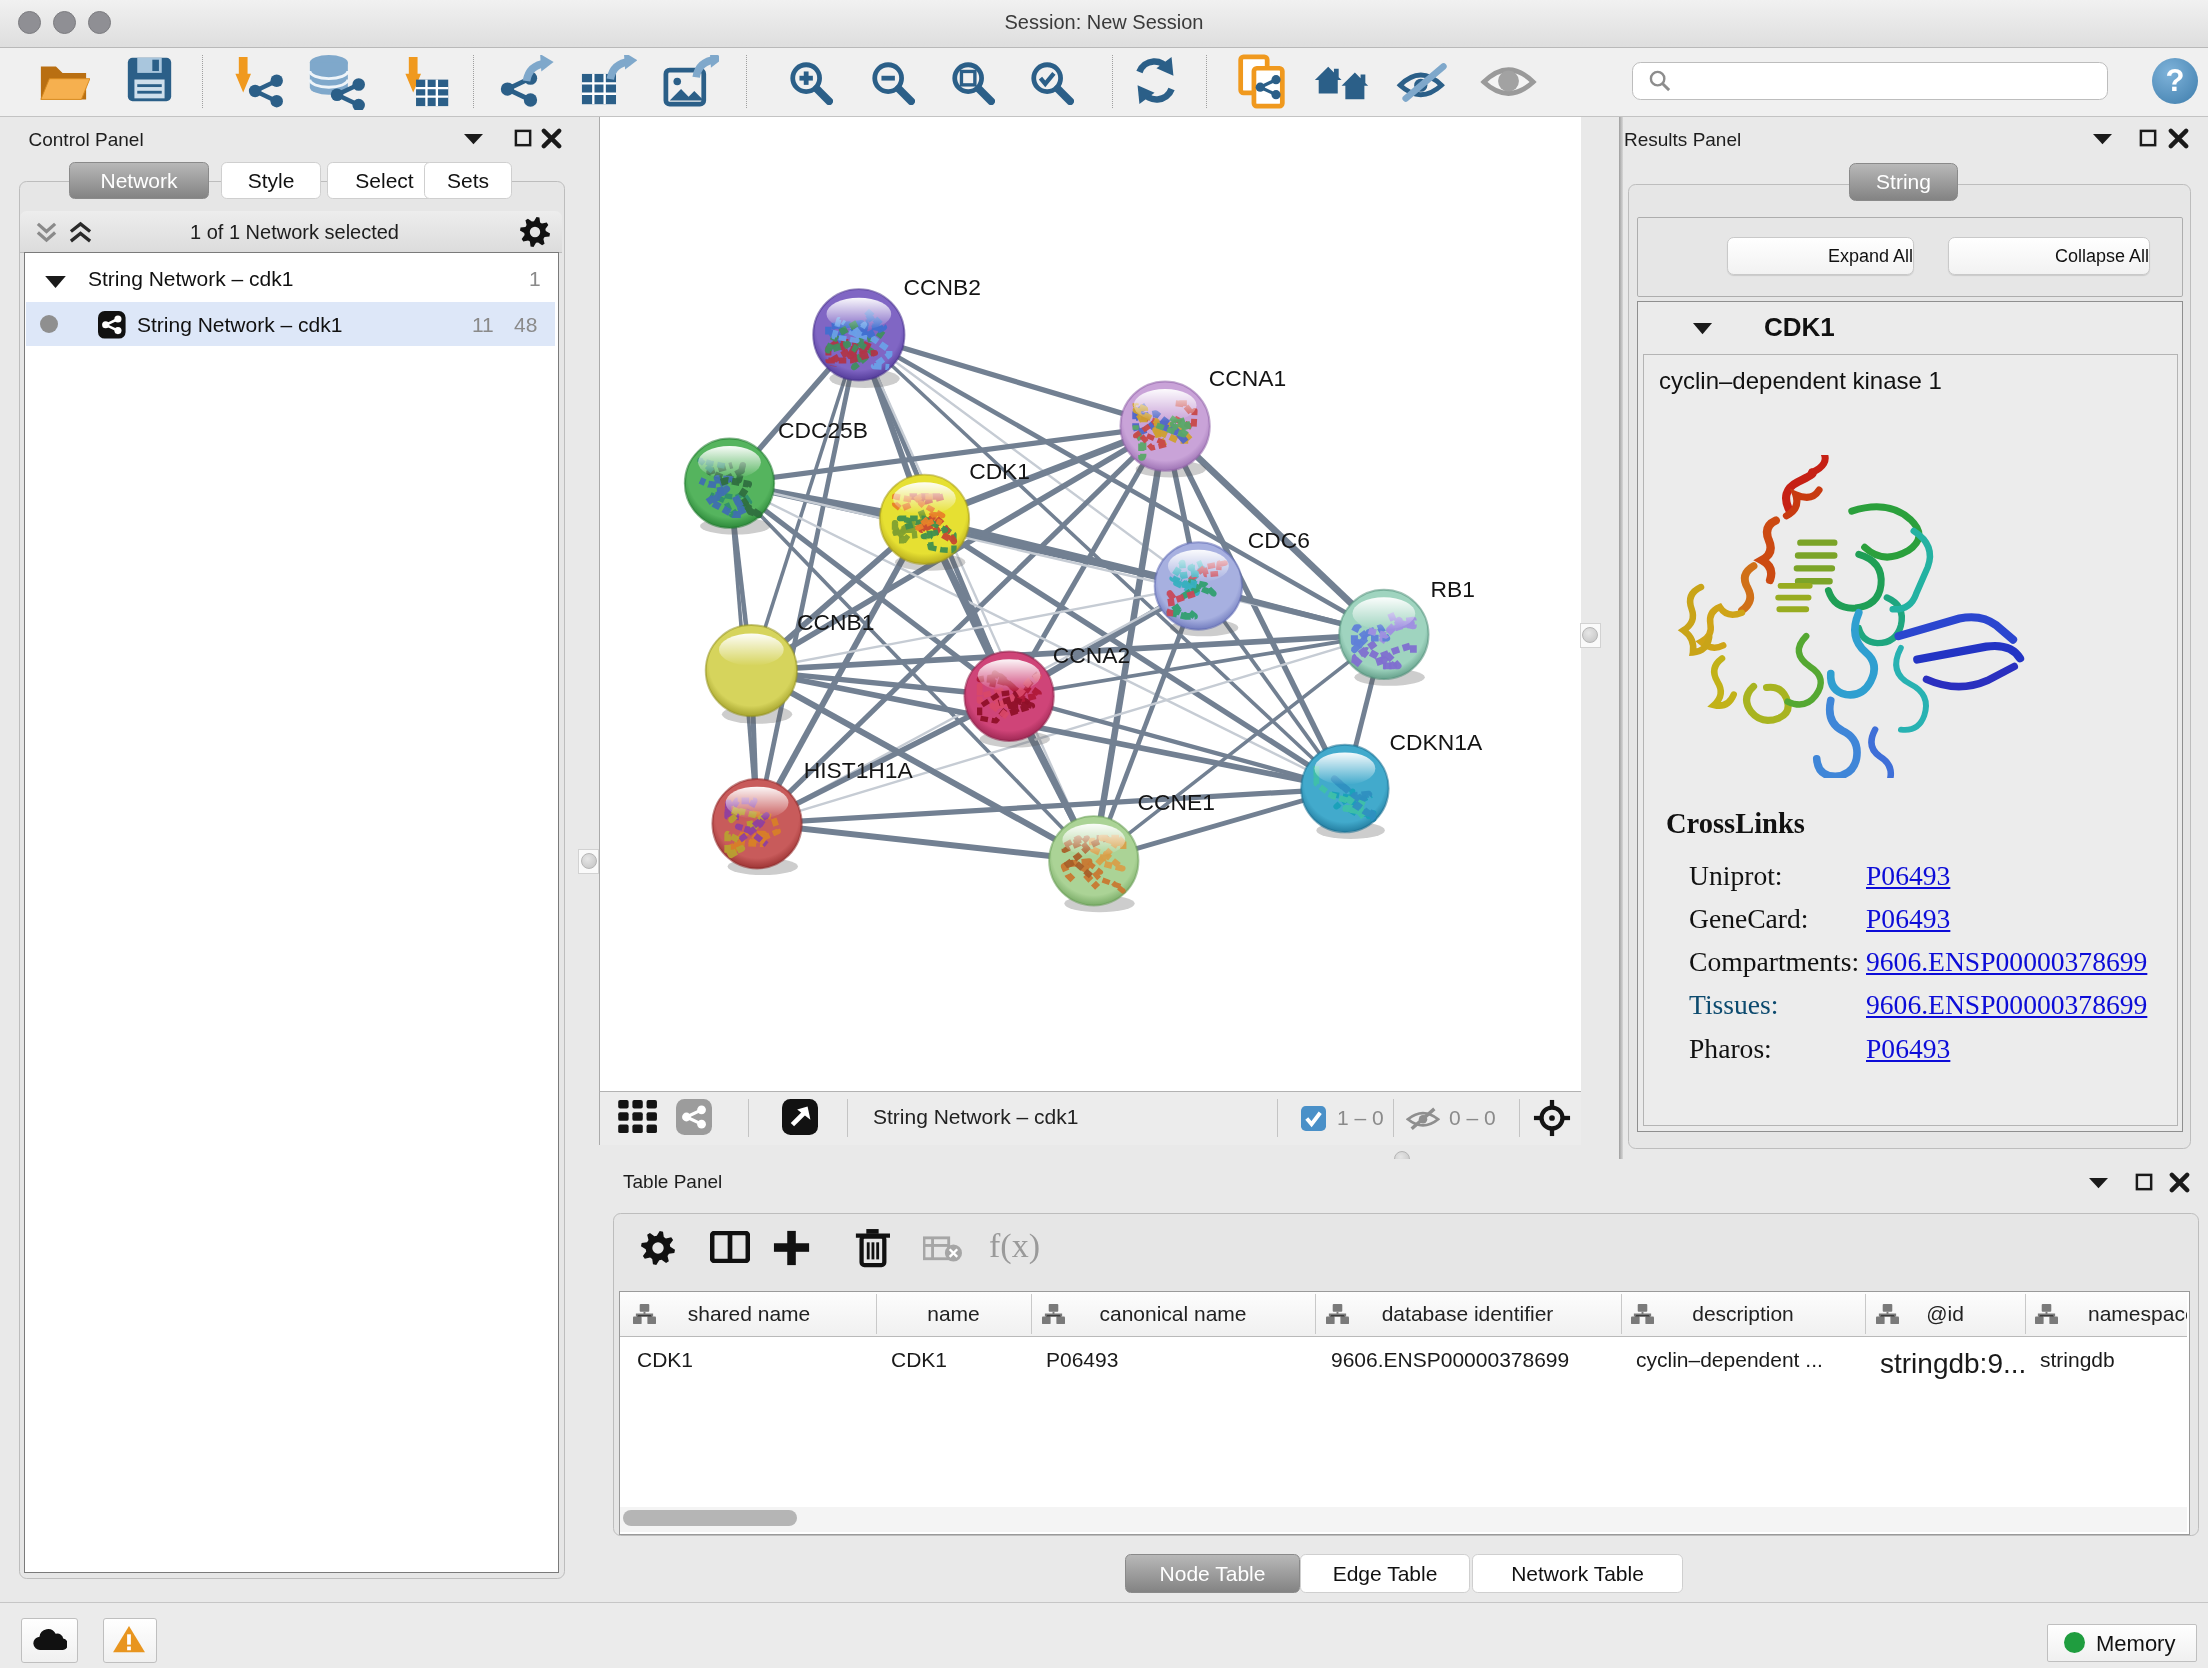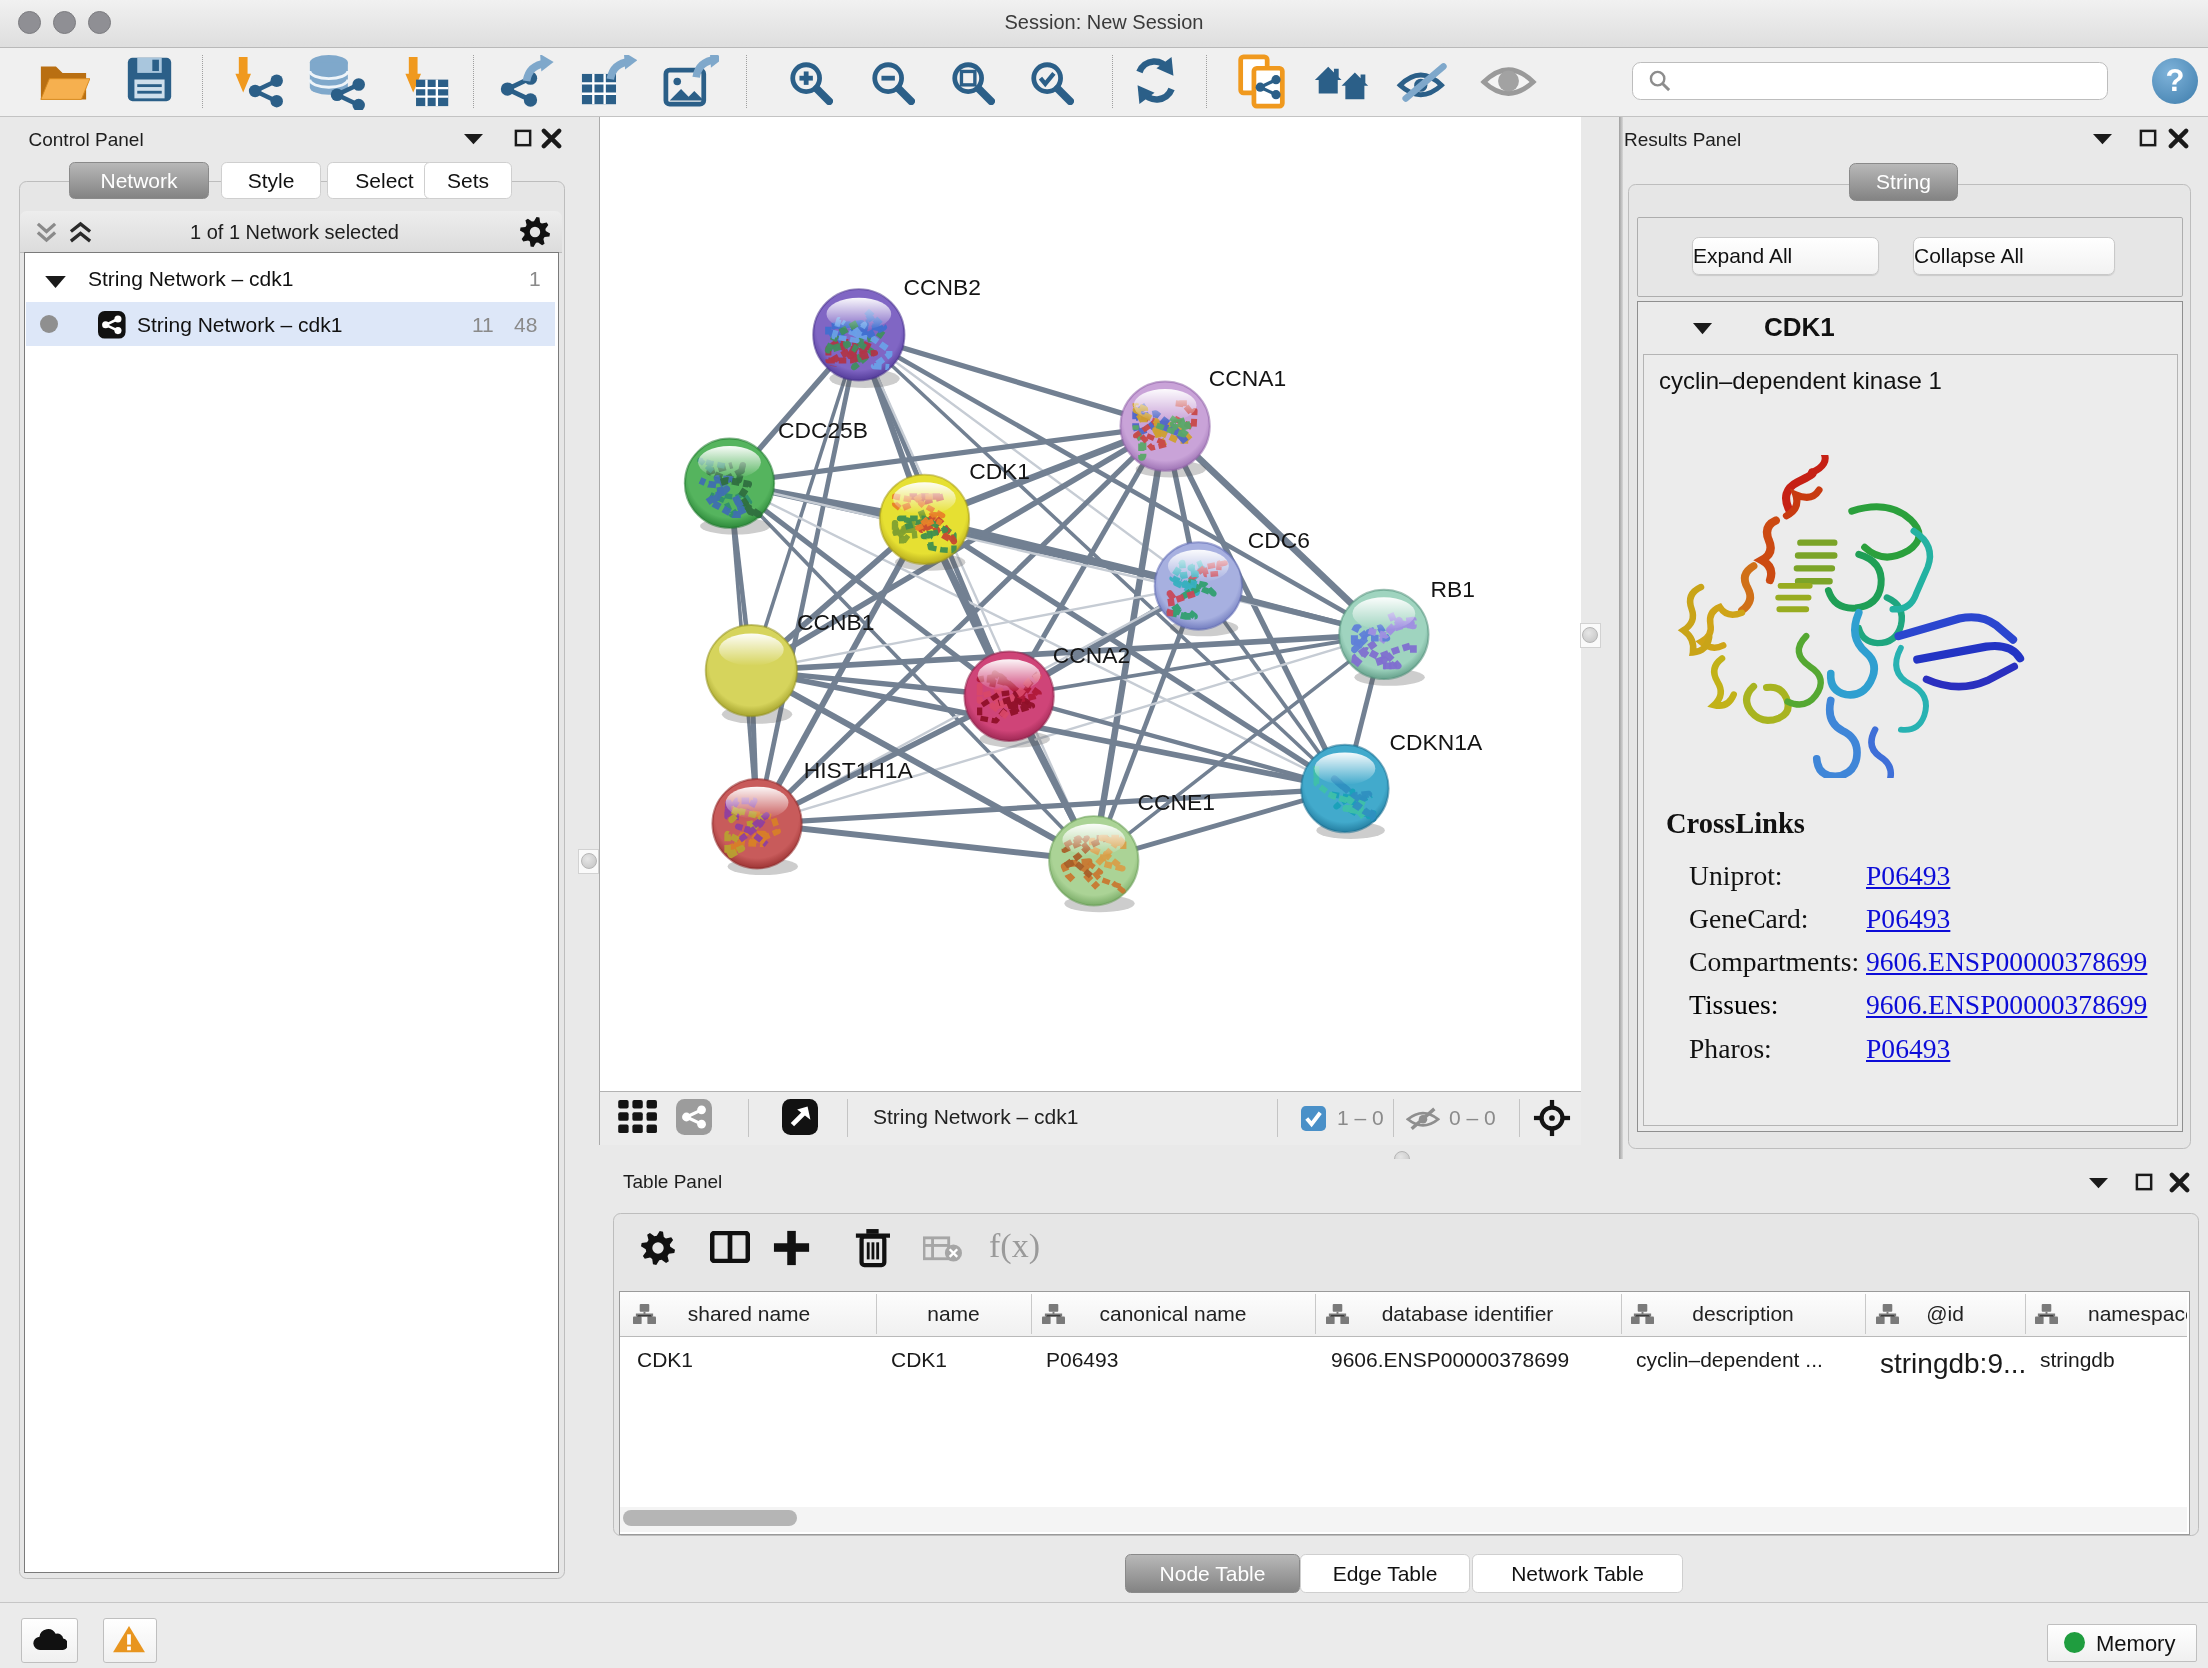--- a/index.html
+++ b/index.html
@@ -23,21 +23,21 @@
 .graytxt{color:#8a8a8a;}
 .netview{left:599px;top:117px;width:981px;height:974px;background:#fff;
  border-left:1px solid #ababab;}
 .netbar{left:599px;top:1091px;width:981px;height:53px;background:#ececec;
  border-top:1px solid #b2b2b2;border-left:1px solid #ababab;}
 .nbsep{top:1099px;height:38px;width:0;border-left:1px solid #c4c4c4;}
 .rpanel{left:1624px;top:117px;width:585px;height:1042px;background:#e9e9e9;}
 .rborder{left:1619px;top:117px;width:3.8px;height:1042px;
  background:linear-gradient(90deg,#9e9e9e,#d8d8d8);}
 .button{background:linear-gradient(#ffffff,#f2f2f2);border:1px solid #c9c9c9;border-radius:6.7px;
- text-align:left;font-size:21px;color:#111;box-shadow:0 1px 1px rgba(0,0,0,0.12);}
+ text-align:right;font-size:18px;color:#111;box-shadow:0 1px 1px rgba(0,0,0,0.12);margin-left:35px;}
 .serif{font-family:"Liberation Serif",serif;}
 .link{color:#0c0cd8;text-decoration:underline;}
 .tpanel{left:599px;top:1159px;width:1609px;height:441px;background:#e9e9e9;}
 .statusbar{left:0;top:1602px;width:2208px;height:67px;background:#ebebeb;border-top:1px solid #c6c6c6;}
 .sbtn{background:linear-gradient(#ffffff,#f0f0f0);border:1px solid #bfbfbf;border-radius:2.9px;}
 .handle{width:19px;height:23px;background:#fafafa;border:1px solid #d2d2d2;}
 .hcirc{width:14.3px;height:14.3px;border-radius:50%;background:radial-gradient(circle at 40% 35%,#e6e6e6,#c2c2c2);border:1px solid #b5b5b5;}
 </style></head><body>
 <div class="abs titlebar" style=""></div>
 <div class="abs tl" style="left:18px;"></div>
@@ -646,21 +646,21 @@
 </g>
     </g>
   </svg>
 <div class="abs serif" style="left:1666px;top:808px;font-size:28.5px;font-weight:bold;color:#111;">CrossLinks</div>
 <div class="abs serif" style="left:1689px;top:860px;font-size:27.6px;color:#111;">Uniprot:</div>
 <div class="abs serif link" style="left:1866px;top:860px;font-size:27.6px;">P06493</div>
 <div class="abs serif" style="left:1689px;top:903px;font-size:27.6px;color:#111;">GeneCard:</div>
 <div class="abs serif link" style="left:1866px;top:903px;font-size:27.6px;">P06493</div>
 <div class="abs serif" style="left:1689px;top:946px;font-size:27.6px;color:#111;">Compartments:</div>
 <div class="abs serif link" style="left:1866px;top:946px;font-size:27.6px;">9606.ENSP00000378699</div>
-<div class="abs serif" style="left:1689px;top:989px;font-size:27.6px;color:#000000;">Tissues:</div>
+<div class="abs serif" style="left:1689px;top:989px;font-size:27.6px;color:#0c4a6e;">Tissues:</div>
 <div class="abs serif link" style="left:1866px;top:989px;font-size:27.6px;">9606.ENSP00000378699</div>
 <div class="abs serif" style="left:1689px;top:1033px;font-size:27.6px;color:#111;">Pharos:</div>
 <div class="abs serif link" style="left:1866px;top:1033px;font-size:27.6px;">P06493</div>
 <div class="abs tpanel" style=""></div>
 <div class="abs panelhead" style="left:623px;top:1171px;">Table Panel</div>
 <svg class="abs" style="left:2088px;top:1176px" width="21" height="13.3" viewBox="0 0 22 14">
     <polygon points="1,2 21,2 11,13" fill="#1a1a1a"></polygon>
   </svg>
 <svg class="abs" style="left:2135px;top:1173px" width="19" height="19" viewBox="0 0 20 20">
     <rect x="2" y="2" width="15" height="15" fill="none" stroke="#1a1a1a" stroke-width="2.6"></rect>

